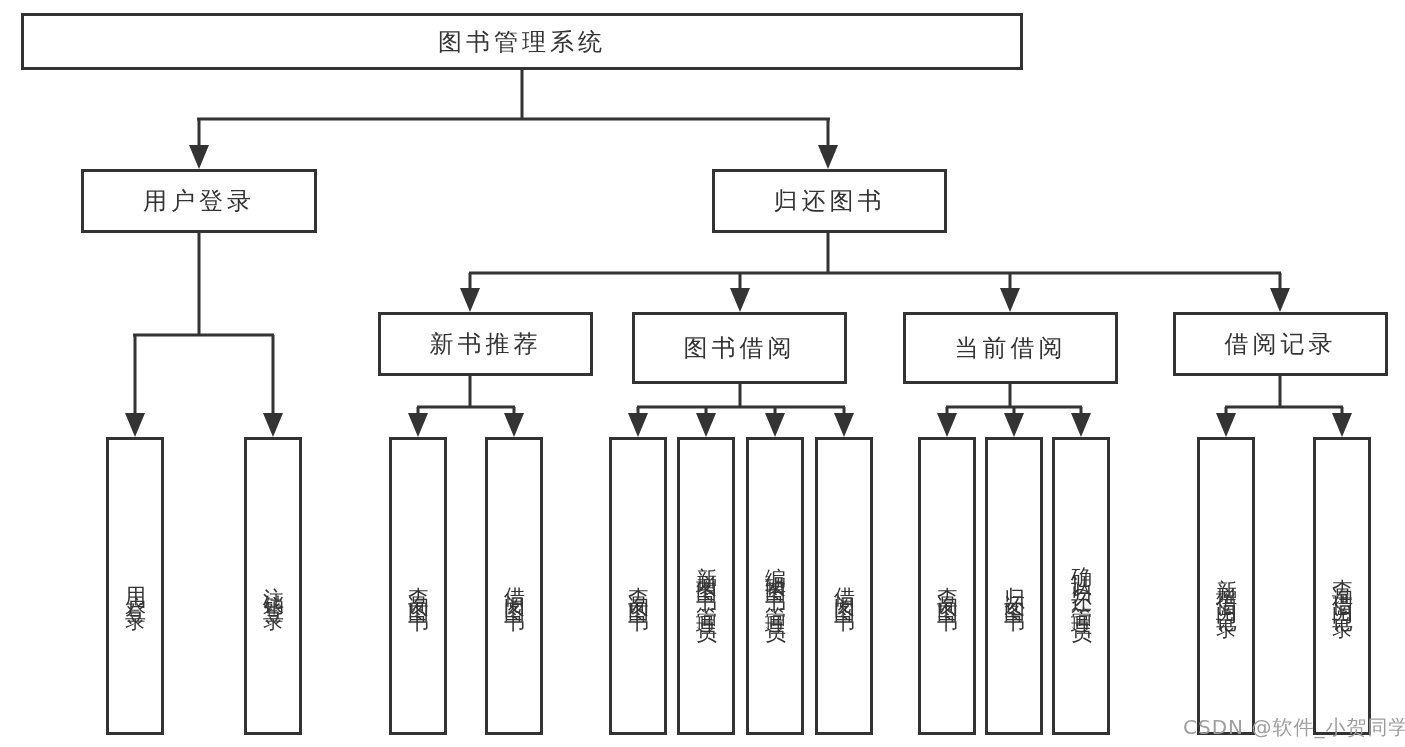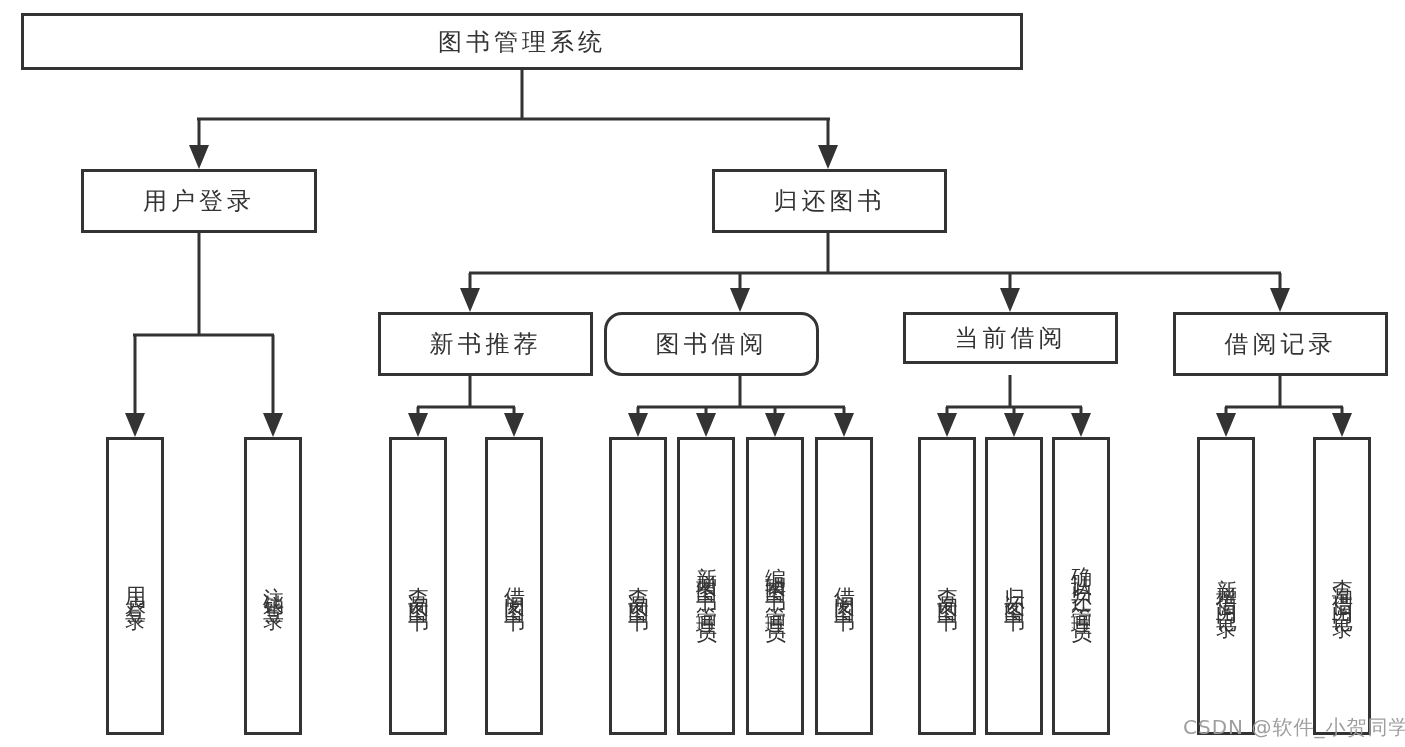--- a/index.html
+++ b/index.html
@@ -56,22 +56,22 @@
       M937 413h20L947 437Z  M1004 413h20L1014 437Z  M1071 413h20L1081 437Z
       M1216 413h20L1226 437Z  M1332 413h20L1342 437Z"></path>
   </svg>
 
   <div class="node" style="left:21px;top:13px;width:1002px;height:57px;">图书管理系统</div>
 
   <div class="node" style="left:81px;top:169px;width:236px;height:64px;">用户登录</div>
   <div class="node" style="left:712px;top:169px;width:235px;height:64px;">归还图书</div>
 
   <div class="node" style="left:362px;top:312px;width:215px;height:64px;margin-left:16px;">新书推荐</div>
-  <div class="node" style="left:604px;top:312px;width:215px;height:64px;border-radius:18px;">图书借阅</div>
-  <div class="node" style="left:903px;top:312px;width:215px;height:52px;">当前借阅</div>
+  <div class="node" style="left:632px;top:312px;width:215px;height:72px;">图书借阅</div>
+  <div class="node" style="left:903px;top:312px;width:215px;height:72px;">当前借阅</div>
   <div class="node" style="left:1173px;top:312px;width:215px;height:64px;">借阅记录</div>
 
   <div class="node leaf" style="left:106px;top:437px;width:58px;height:298px;">用户登录</div>
   <div class="node leaf" style="left:244px;top:437px;width:58px;height:298px;">注销登录</div>
 
   <div class="node leaf" style="left:389px;top:437px;width:58px;height:298px;">查询图书</div>
   <div class="node leaf" style="left:485px;top:437px;width:58px;height:298px;">借阅图书</div>
 
   <div class="node leaf" style="left:609px;top:437px;width:58px;height:298px;">查询图书</div>
   <div class="node leaf" style="left:677px;top:437px;width:58px;height:298px;">新增图书（管理员）</div>

